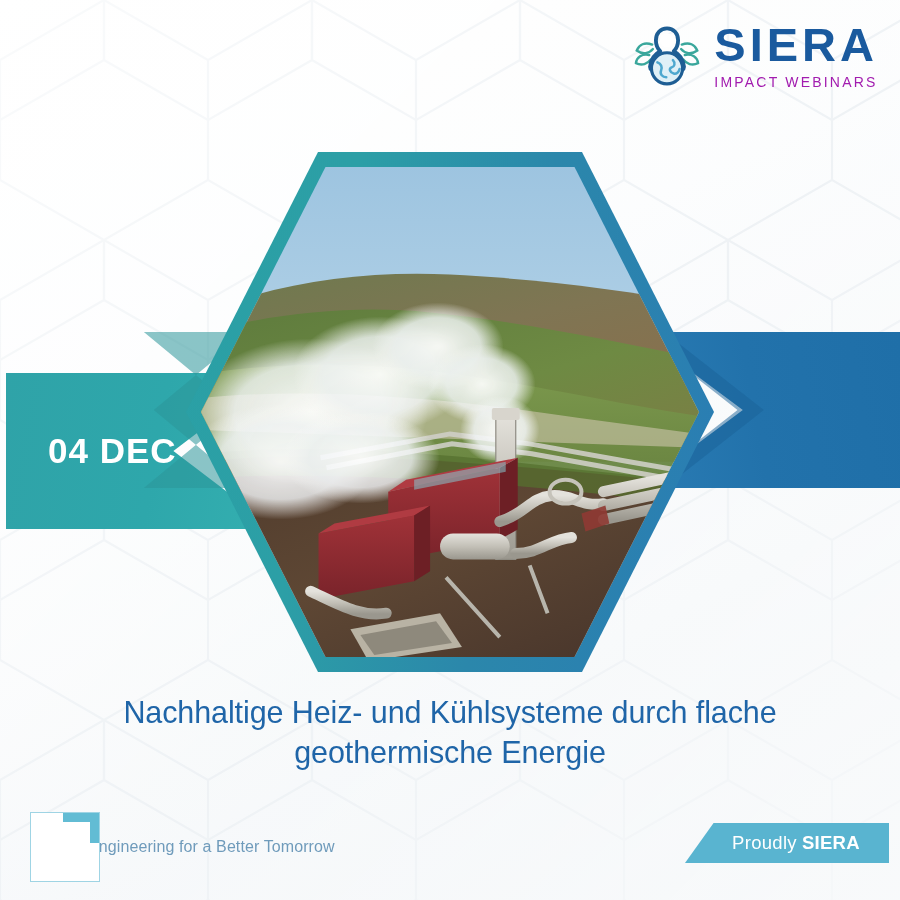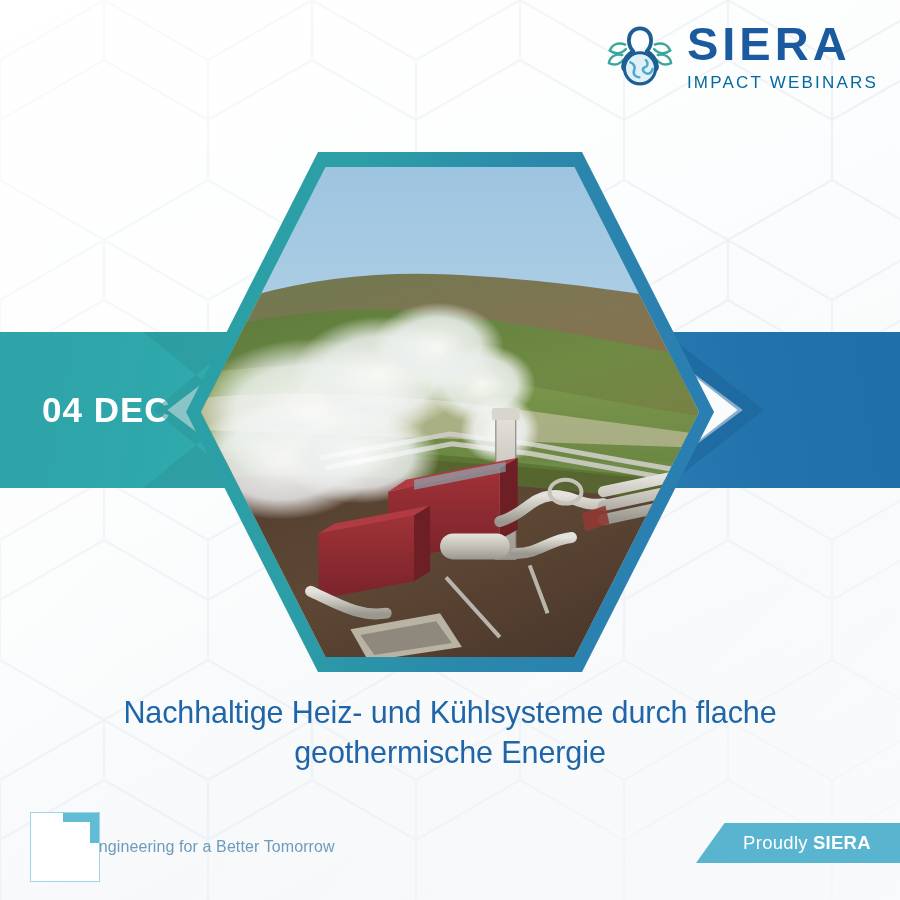--- a/index.html
+++ b/index.html
@@ -38,43 +38,44 @@
   }
   .logo-mark { width: 74px; height: 74px; flex: 0 0 auto; }
   .logo-words { display: flex; flex-direction: column; line-height: 1; }
   .logo-title {
     font-size: 47px;
     font-weight: bold;
     color: #1a5a9e;
     letter-spacing: 4px;
   }
   .logo-sub {
-    font-size: 17px;
-    color: #0369a1;
+    font-size: 14px;
+    color: #a21caf;
     letter-spacing: 2.2px;
     margin-top: 7px;
     font-weight: normal;
   }
 
   
   .banner {
     position: absolute;
     top: 332px;
     height: 156px;
     z-index: 2;
     display: flex;
     align-items: center;
     color: #ffffff;
   }
   .banner-date {
-    left: 0;
+    left: 6px;
     width: 270px;
     background: linear-gradient(100deg, #2fa3a8 0%, #2ea7ab 55%, #34afb0 100%);
     clip-path: polygon(0 0, 100% 0, 62% 50%, 100% 100%, 0 100%);
     justify-content: flex-start;
+    margin-top: 41px;
   }
   .banner-date-shade {
     position: absolute;
     left: 0; top: 332px;
     width: 248px; height: 156px;
     z-index: 3;
     background: #2b9599;
     opacity: 0.55;
     clip-path: polygon(58% 0, 100% 0, 62% 50%, 100% 100%, 58% 100%, 96% 50%);
   }
@@ -181,21 +182,21 @@
     margin-left: -12px;
     font-size: 16px;
     color: #6f9bbb;
     letter-spacing: 0.1px;
     white-space: nowrap;
   }
 
   
   .proudly-badge {
     position: absolute;
-    right: 0;
+    right: 11px;
     bottom: 37px;
     z-index: 5;
     width: 204px;
     height: 40px;
     background: #59b4d0;
     clip-path: polygon(14% 0, 100% 0, 100% 100%, 0 100%);
     display: flex;
     align-items: center;
     justify-content: center;
     color: #ffffff;

